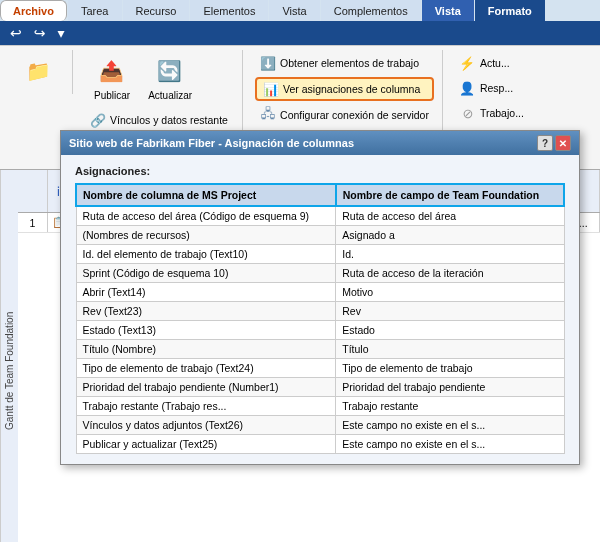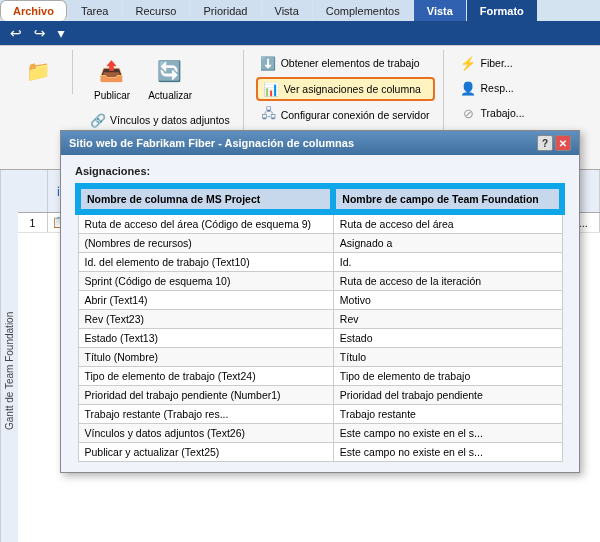--- a/index.html
+++ b/index.html
@@ -268,21 +268,21 @@
     }
 
     .assignments-table {
       width: 100%;
       border-collapse: collapse;
       font-size: 10.5px;
     }
 
     .assignments-table th {
       background: #c8d8ec;
-      border: 6px solid #0ea5e9;
+      border: 2px solid #0ea5e9;
       padding: 4px 6px;
       text-align: left;
       font-weight: bold;
     }
 
     .assignments-table td {
       border: 1px solid #ccc;
       padding: 3px 6px;
       background: #fff;
     }
@@ -305,21 +305,21 @@
     .icon-desact { color: #999; }
   </style>
 </head>
 <body>
 
 <div class="ribbon">
   <div class="ribbon-tabs">
     <div class="ribbon-tab active">Archivo</div>
     <div class="ribbon-tab">Tarea</div>
     <div class="ribbon-tab">Recurso</div>
-    <div class="ribbon-tab">Prioridad</div>
+    <div class="ribbon-tab">Elementos</div>
     <div class="ribbon-tab">Vista</div>
     <div class="ribbon-tab">Complementos</div>
     <div class="ribbon-tab equipo-tab">Vista</div>
     <div class="ribbon-tab formato-tab">Formato</div>
   </div>
 
   <div class="qat">
     <span class="qat-btn">↩</span>
     <span class="qat-btn">↪</span>
     <span class="qat-btn">▾</span>
@@ -340,21 +340,21 @@
           <span>Publicar</span>
         </div>
         <div class="ribbon-btn-large">
           <div class="ribbon-btn-icon icon-refresh">🔄</div>
           <span>Actualizar</span>
         </div>
       </div>
       <div style="display:flex;flex-direction:column;gap:2px;margin-top:2px;">
         <div class="ribbon-btn-small">
           <span class="ribbon-btn-small-icon icon-chain">🔗</span>
-          <span>Vínculos y datos adjuntos</span>
+          <span>Vínculos y datos restante</span>
         </div>
         <div class="ribbon-btn-small">
           <span class="ribbon-btn-small-icon icon-edit">✏️</span>
           <span>Editar áreas e iteraciones</span>
         </div>
       </div>
     </div>
 
     <div class="ribbon-group">
       <div style="display:flex;flex-direction:column;gap:3px;margin-top:2px;">
@@ -375,21 +375,21 @@
           <span>Abrir en Web Access</span>
         </div>
       </div>
       <div class="ribbon-group-label">Elementos de trabajo</div>
     </div>
 
     <div class="ribbon-group">
       <div style="display:flex;flex-direction:column;gap:3px;margin-top:2px;">
         <div class="ribbon-btn-small">
           <span class="ribbon-btn-small-icon icon-update">⚡</span>
-          <span>Fiber...</span>
+          <span>Actu...</span>
         </div>
         <div class="ribbon-btn-small">
           <span class="ribbon-btn-small-icon icon-resp">👤</span>
           <span>Resp...</span>
         </div>
         <div class="ribbon-btn-small">
           <span class="ribbon-btn-small-icon icon-desact">⊘</span>
           <span>Trabajo...</span>
         </div>
       </div>

